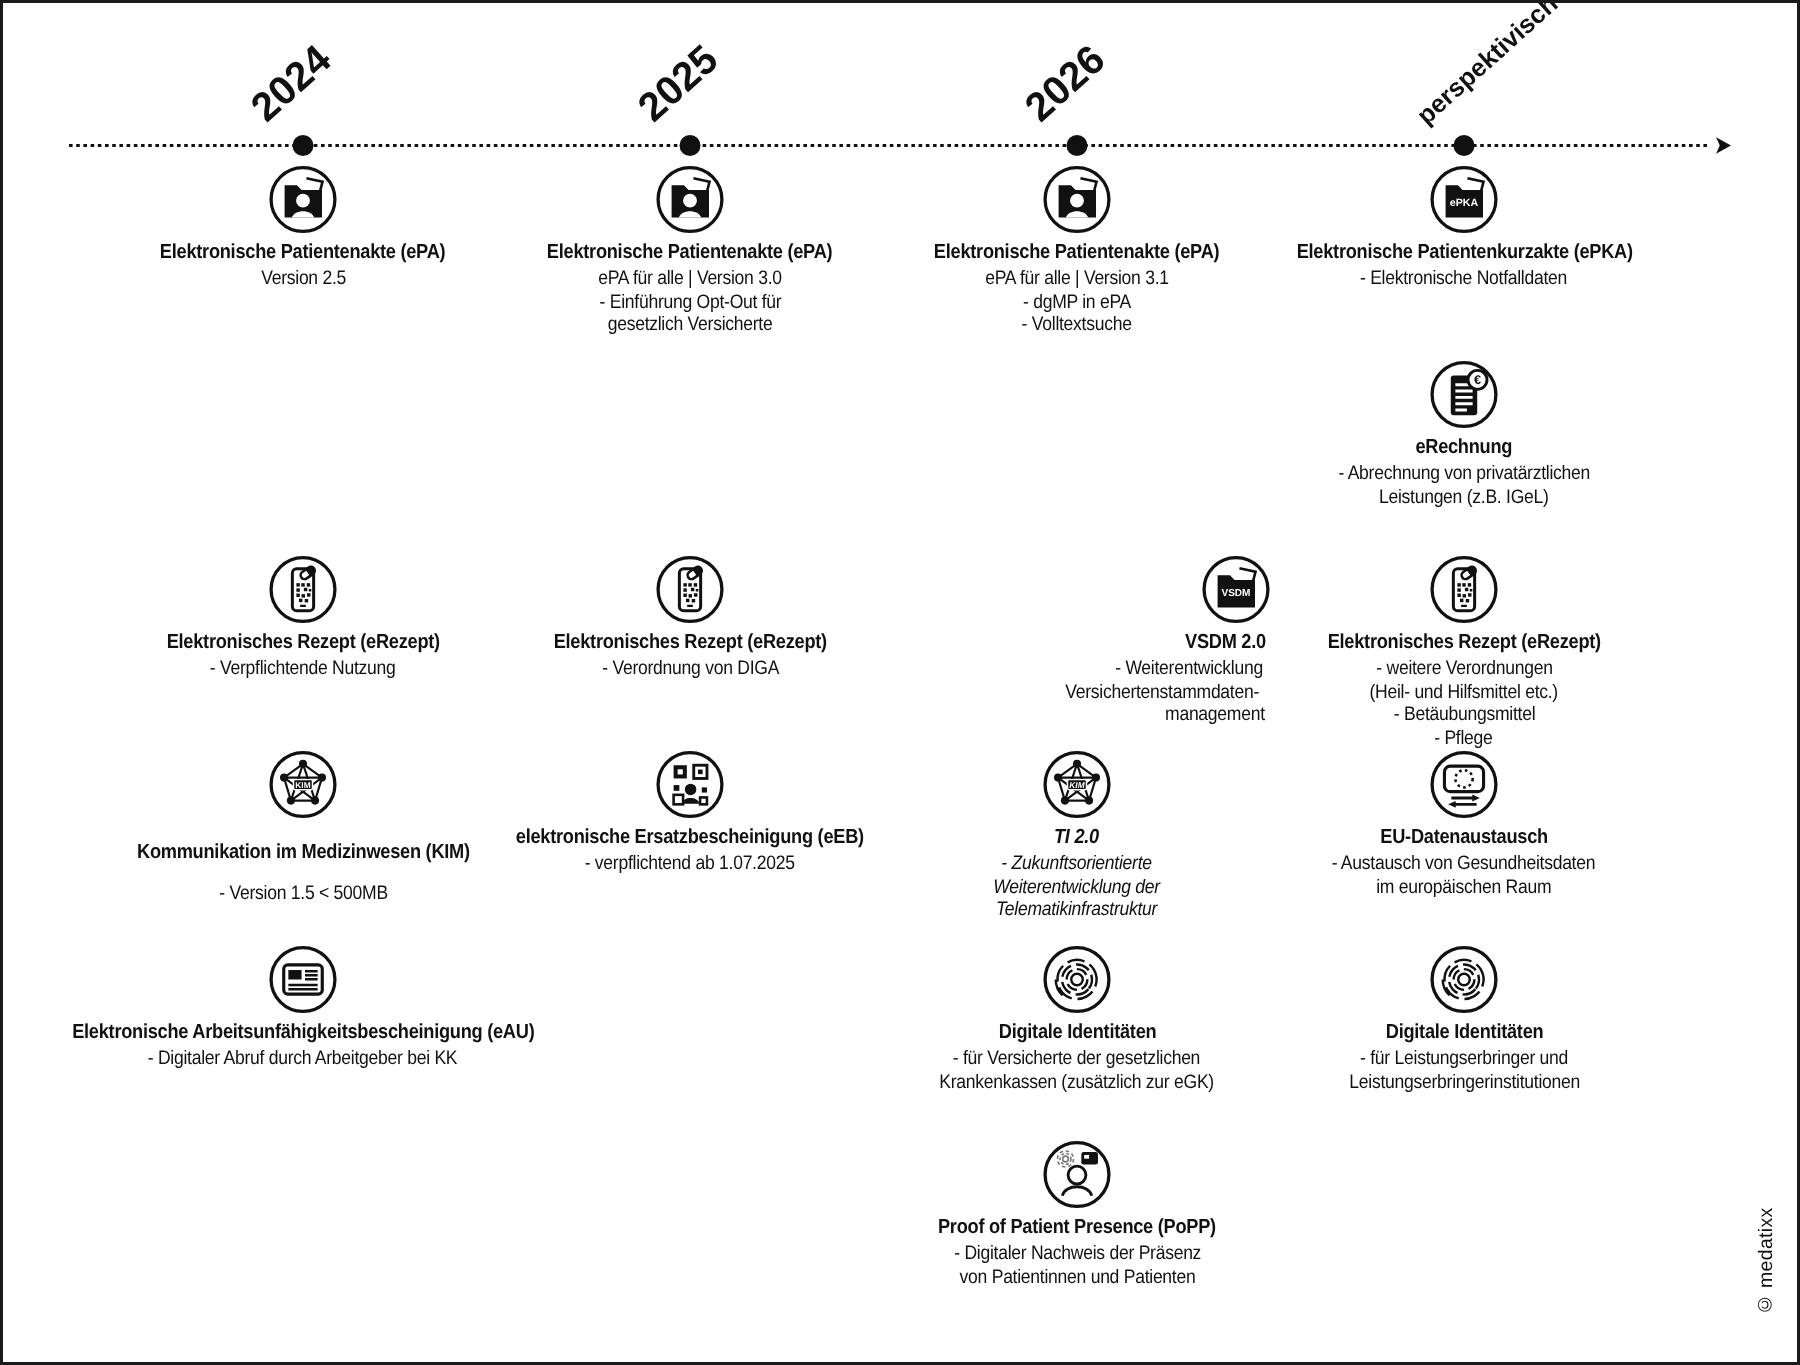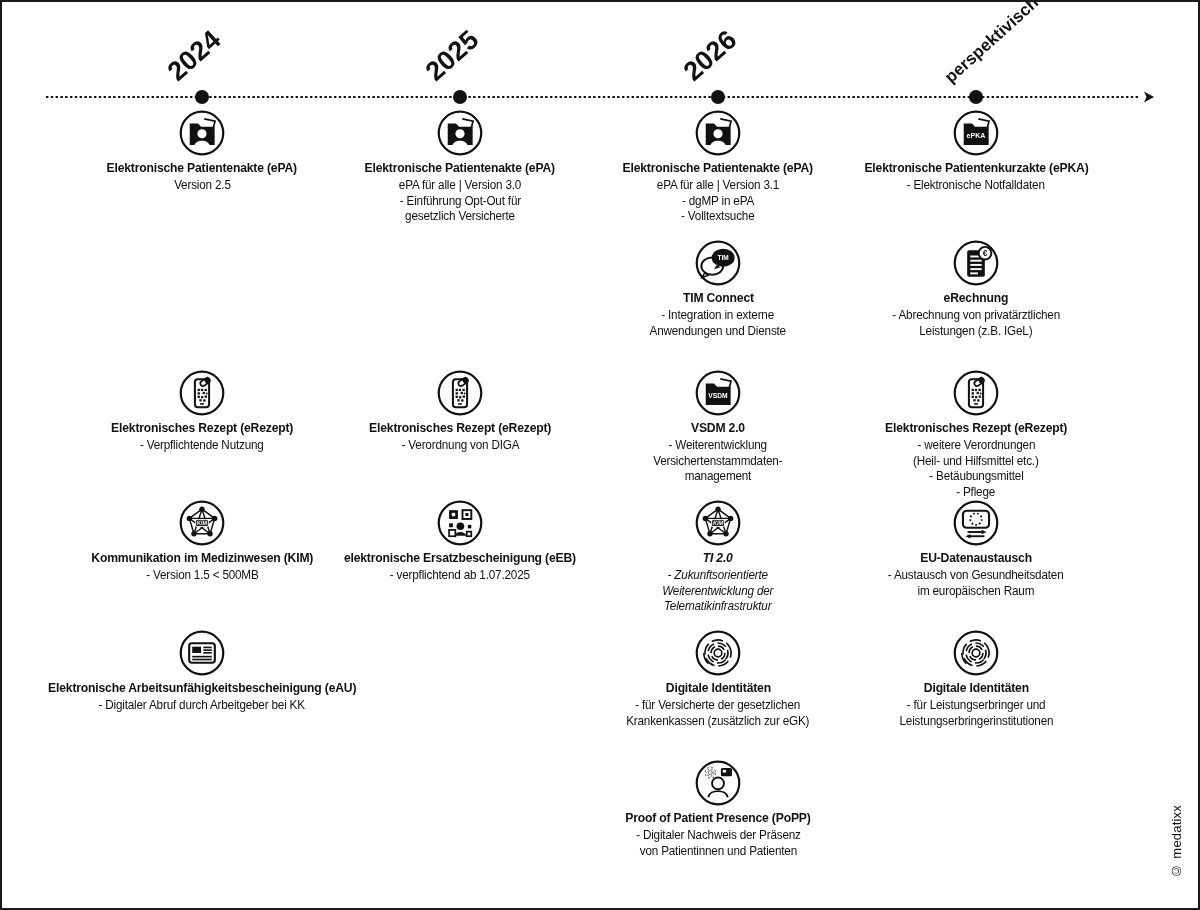--- a/index.html
+++ b/index.html
@@ -111,21 +111,21 @@
             </g>
             <g transform="rotate(-35 13.6 6.2)">
               <rect x="10.9" y="4.9" width="5.4" height="2.7" rx="1.35" fill="#fff" stroke="#111" stroke-width="0.9"></rect>
               <path d="M13.6,4.9 h1.35 a1.35,1.35 0 0 1 0,2.7 h-1.35 z" fill="#111"></path>
             </g>
           </svg>
         </span>
         <div class="title">Elektronisches Rezept (eRezept)</div>
         <div class="line">- Verpflichtende Nutzung</div>
       </div>
-      <div class="cell" style="grid-area: 4 / 1;">
+      <div class="cell" style="grid-area: 4 / 1; gap: 10px;">
         <span class="icon">
           <svg viewBox="0 0 24 24" width="46" height="46">
             <circle cx="12" cy="12" r="11.1" fill="#fff" stroke="#111" stroke-width="1.15"></circle>
             <g stroke="#111" stroke-width="0.75">
               <path d="M12,4.8 L18.6,9.6 L16.2,17.6 L7.8,17.6 L5.4,9.6 Z" fill="none"></path>
               <path d="M12,4.8 L16.2,17.6 M12,4.8 L7.8,17.6 M5.4,9.6 L18.6,9.6 M5.4,9.6 L16.2,17.6 M18.6,9.6 L7.8,17.6" fill="none"></path>
             </g>
             <g fill="#111">
               <circle cx="12" cy="4.8" r="1.4"></circle>
               <circle cx="18.6" cy="9.6" r="1.4"></circle>
@@ -228,36 +228,21 @@
             <path d="M5.6,7.0 h4.3 l1.6,1.7 h7.1 v9.6 h-13 z" fill="#111"></path>
             <circle cx="12" cy="12.4" r="2.4" fill="#fff"></circle>
             <path d="M8.1,18.3 c0.9,-3 6.9,-3 7.8,0 z" fill="#fff"></path>
           </svg>
         </span>
         <div class="title">Elektronische Patientenakte (ePA)</div>
         <div class="line">ePA für alle | Version 3.1</div>
         <div class="line">- dgMP in ePA</div>
         <div class="line">- Volltextsuche</div>
       </div>
-      <div class="cell" style="grid-area: 2 / 3;">
-        <span class="icon">
-          <svg viewBox="0 0 24 24" width="46" height="46">
-            <circle cx="12" cy="12" r="11.1" fill="#fff" stroke="#111" stroke-width="1.15"></circle>
-            <ellipse cx="9" cy="13.6" rx="5.7" ry="4.5" fill="#fff" stroke="#111" stroke-width="1"></ellipse>
-            <path d="M5.2,17 l-1.6,2.6 3.2,-1.1 z" fill="#fff" stroke="#111" stroke-width="0.8"></path>
-            <ellipse cx="14.7" cy="9.2" rx="6" ry="4.7" fill="#111"></ellipse>
-            <path d="M11.3,13 l-1.4,2.3 3.4,-1.1 z" fill="#111"></path>
-            <text x="14.7" y="10.5" font-size="3.4" font-weight="bold" fill="#fff" text-anchor="middle" font-family="sans-serif">TIM</text>
-          </svg>
-        </span>
-        <div class="title">TIM Connect</div>
-        <div class="line">- Integration in externe</div>
-        <div class="line">Anwendungen und Dienste</div>
-      </div>
-      <div class="cell" style="grid-area: 3 / 3;">
+      <div class="cell" style="grid-area: 3 / 3; align-items: flex-end;">
         <span class="icon">
           <svg viewBox="0 0 24 24" width="46" height="46">
             <circle cx="12" cy="12" r="11.1" fill="#fff" stroke="#111" stroke-width="1.15"></circle>
             <path d="M13.2,4.6 l5.6,1.2 -1.2,4.6" fill="#fff" stroke="#111" stroke-width="0.9"></path>
             <path d="M5.6,7.0 h4.3 l1.6,1.7 h7.1 v9.6 h-13 z" fill="#111"></path>
             <text x="12" y="14.4" font-size="3.5" font-weight="bold" fill="#fff" text-anchor="middle" font-family="sans-serif">VSDM</text>
           </svg>
         </span>
         <div class="title">VSDM 2.0</div>
         <div class="line">- Weiterentwicklung</div>

